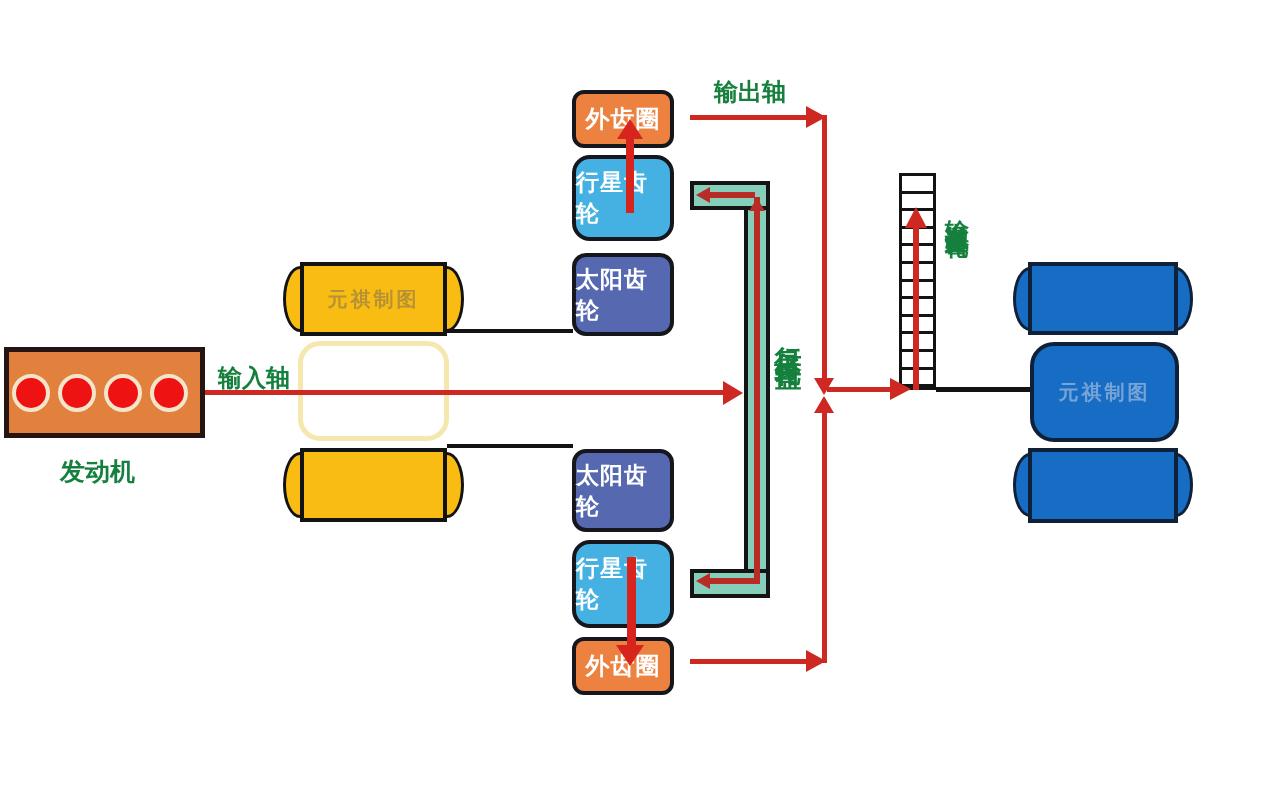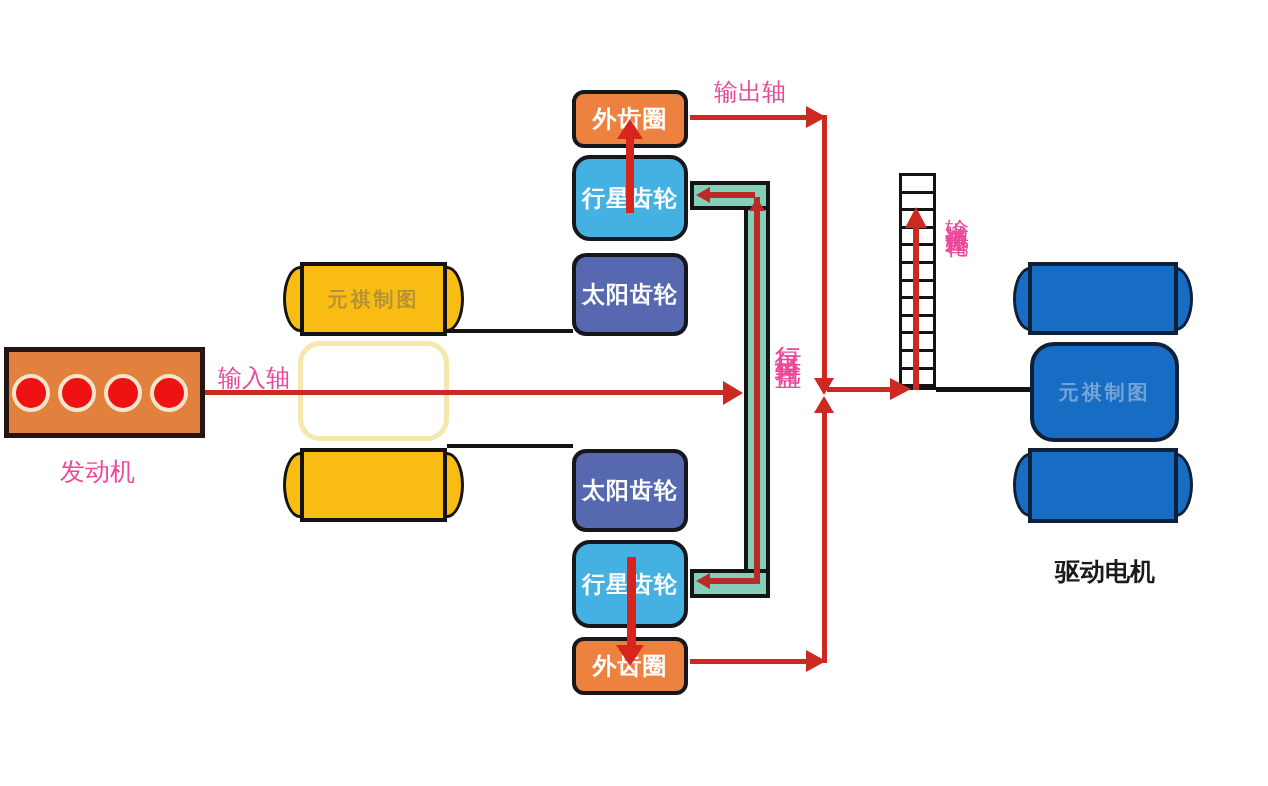--- a/index.html
+++ b/index.html
@@ -1,37 +1,37 @@
 <!DOCTYPE html>
 <html><head>
 <meta charset="utf-8">
 <style>
   html,body{margin:0;padding:0;background:#fff;}
   body{font-family:"Liberation Sans","DejaVu Sans",sans-serif;}
   .canvas{position:relative;width:1268px;height:786px;background:#fff;overflow:hidden;}
   .abs{position:absolute;box-sizing:border-box;}
-  .lbl{position:absolute;color:#ec4899;font-weight:normal;white-space:nowrap;}
+  .lbl{position:absolute;color:#15803d;font-weight:bold;white-space:nowrap;}
   .vlbl{writing-mode:vertical-rl;text-orientation:upright;}
   .ah{position:absolute;width:0;height:0;}
   
   .engine{left:4px;top:347px;width:201px;height:91px;border:5px solid #241512;background:#E2803E;
           display:flex;align-items:center;padding-left:3px;gap:8px;}
   .cyl{width:38px;height:38px;border:4px solid #F3E5C9;background:#EE1212;border-radius:50%;box-sizing:border-box;flex:0 0 auto;}
   
   .ell{width:34px;height:66px;border:3px solid #131313;background:#F9BC13;border-radius:50%;}
   .stator-y{width:147px;height:74px;border:4px solid #131313;background:#F9BC13;z-index:1;}
   .rotor-y{left:298px;top:341px;width:151px;height:100px;border:5px solid #F5E7AE;border-radius:22px;background:#fff;z-index:2;}
   .ellb{width:34px;height:64px;border:3px solid #0E2138;background:#176CC4;border-radius:50%;}
   .stator-b{width:150px;height:73px;border:4px solid #0E2138;background:#176CC4;z-index:1;}
   .rotor-b{left:1030px;top:342px;width:149px;height:100px;border:4px solid #0E2138;border-radius:24px;background:#176CC4;z-index:2;
            display:flex;align-items:center;justify-content:center;}
   .wm{color:rgba(125,112,80,.55);font-size:20px;letter-spacing:3px;font-weight:bold;}
   .wm2{color:rgba(198,212,230,.55);font-size:20px;letter-spacing:3px;font-weight:bold;}
   
-  .gbox{left:572px;width:116px;border:4px solid #16161d;display:flex;align-items:center;justify-content:center;
+  .gbox{left:572px;width:102px;border:4px solid #16161d;display:flex;align-items:center;justify-content:center;
         color:#fff;font-weight:bold;font-size:23px;letter-spacing:1px;z-index:1;}
   
   .red{background:#CE2823;}
   .blk{background:#131313;}
   .teal{background:#85CFBA;border:4px solid #141414;}
   .chred{background:#B92B26;}
   
   .ladder{left:899px;top:173px;width:37px;height:217px;border:3px solid #131313;
           background:repeating-linear-gradient(to bottom,#ffffff 0 14.6px,#131313 14.6px 17.6px);z-index:1;}
   .genlbl{position:absolute;color:#1a1a1a;font-weight:bold;font-size:25px;text-align:center;line-height:1.32;}
@@ -111,16 +111,15 @@
   <div class="abs ellb" style="left:1013px;top:267px;"></div>
   <div class="abs ellb" style="left:1159px;top:267px;"></div>
   <div class="abs ellb" style="left:1013px;top:453px;"></div>
   <div class="abs ellb" style="left:1159px;top:453px;"></div>
   <div class="abs stator-b" style="left:1028px;top:262px;"></div>
   <div class="abs stator-b" style="left:1028px;top:448px;height:75px;"></div>
   <div class="abs rotor-b">
     <span class="wm2">元祺制图</span>
   </div>
   <div class="genlbl" style="left:1040px;top:555px;width:130px;">
-    <div>驱动电机</div>
   </div>
 
 </div>
 
 </body></html>

